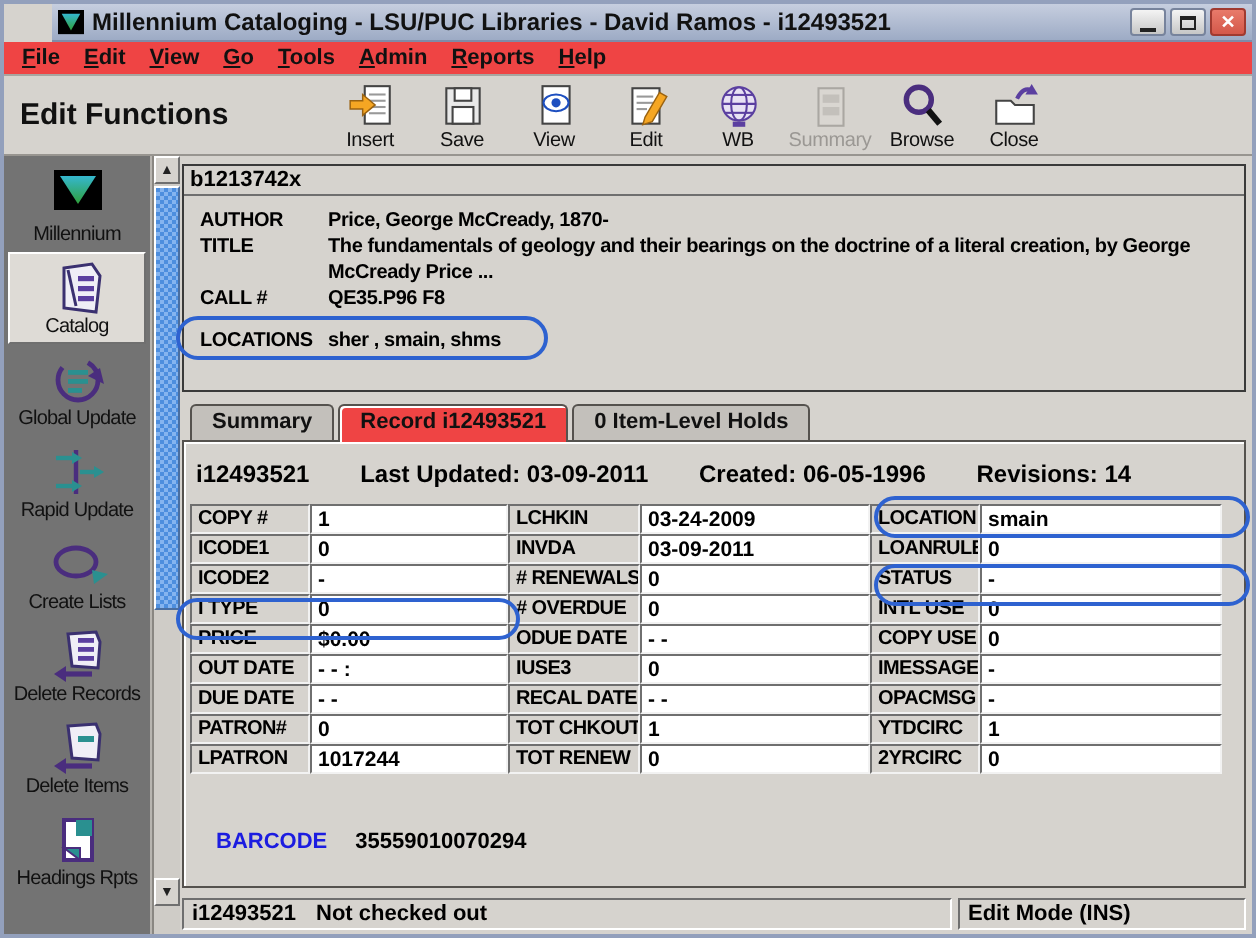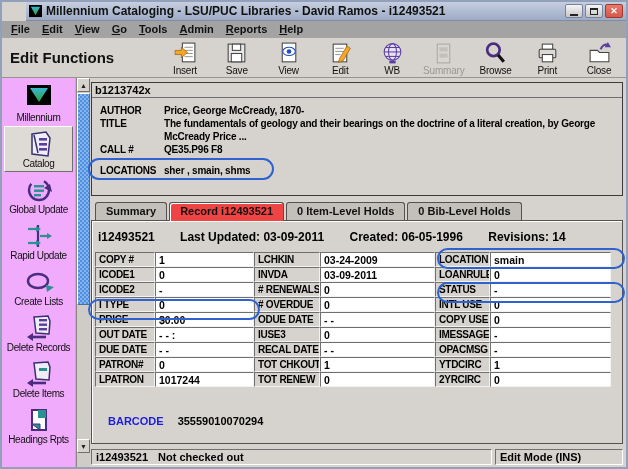--- a/index.html
+++ b/index.html
@@ -29,44 +29,44 @@
     display:flex; align-items:center; justify-content:center;
     font-size:9px; line-height:1; color:#222; font-weight:bold;
   }
   .wbtn.close { background: linear-gradient(#e87a6a, var(--closebtn, #d4584a)); color:#fff; border-color:#a03a30; }
   .glyph-min { width:8px; height:2px; background:#222; margin-top:7px; }
   .glyph-max { width:8px; height:7px; border:1px solid #222; border-top-width:2px; }
   
   .menubar {
     position:absolute; top:19px; left:0; right:0; height:17px;
     display:flex; align-items:center; padding-left:3px;
-    border-bottom:1px solid #a8a5a0; background:#a3a3a3;
+    border-bottom:1px solid #a8a5a0; background:#ef4444;
   }
   .menu-item {
     display:inline-block; padding:1px 6px; font-size:11px; font-weight:bold; color:#111;
   }
   .menu-item::first-letter { text-decoration: underline; }
   
   .toolbar {
     position:absolute; top:36px; left:0; right:0; height:40px;
     background:#d6d3ce; border-bottom:1px solid #989590;
   }
   .toolbar-title { position:absolute; left:8px; top:11px; font-size:15px; font-weight:bold; color:#111; }
   .toolbar-buttons {
     position:absolute; left:160px; right:4px; top:1px; bottom:1px;
-    display:flex; justify-content:space-between;
+    display:flex; justify-content:flex-start;
   }
   .tbtn { width:46px; display:flex; flex-direction:column; align-items:center; justify-content:flex-start; padding-top:2px; }
   .tbtn svg { width:25px; height:25px; }
   .tbtn .tlabel { font-size:10px; color:#111; margin-top:-1px; letter-spacing:-0.2px; }
   .tbtn.disabled .tlabel { color:#9b9894; }
   
   .sidebar {
     position:absolute; left:0; top:76px; bottom:0; width:74px;
-    background:#f0abfc; border-right:1px solid #b8b5b0; padding-top:2px;
+    background:#737373; border-right:1px solid #b8b5b0; padding-top:2px;
   }
   .side-item {
     height:46px; display:flex; flex-direction:column; align-items:center; justify-content:center;
     margin:0 2px;
   }
   .side-item svg { width:30px; height:28px; }
   .side-label { font-size:10px; letter-spacing:-0.4px; color:#111; white-space:nowrap; }
   .side-item.selected {
     background:#dedbd6; border:1px solid; border-color:#fff #6f6f6f #6f6f6f #fff;
   }
@@ -134,21 +134,21 @@
   .barcode-label { color: var(--barcode, #1c1ce0); margin-right:14px; }
   
   .statusbar { position:absolute; left:1px; right:3px; bottom:2px; height:16px; display:flex; gap:3px; }
   .status-left, .status-right {
     border:1px solid; border-color:#6f6f6f #fff #fff #6f6f6f;
     background:#d6d3ce; font-size:11px; font-weight:bold;
     display:flex; align-items:center; padding:0 4px; white-space:nowrap; overflow:hidden;
   }
   .status-left { flex:1; }
   .status-left .sid { margin-right:10px; }
-  .status-right { width:128px; }
+  .status-right { width:144px; }
   
   .oval {
     position:absolute; border:2px solid var(--ann, #2e62d0); border-radius:11px;
     pointer-events:none; z-index:40; background:transparent;
   }
   #oval-locations { left:86px; top:156px; width:186px; height:22px; }
   #oval-itype     { left:86px; top:297px; width:172px; height:21px; }
   #oval-location  { left:435px; top:246px; width:188px; height:21px; }
   #oval-status    { left:435px; top:280px; width:188px; height:21px; }
 </style>
@@ -256,28 +256,20 @@
       </div>
       <div class="tbtn">
         <svg viewBox="0 0 24 24">
           <circle cx="10" cy="8.5" r="6" fill="none" stroke="#4a2d7e" stroke-width="2.6"></circle>
           <line x1="14.5" y1="13.5" x2="20" y2="20" stroke="#111" stroke-width="3"></line>
         </svg>
         <span class="tlabel">Browse</span>
       </div>
       <div class="tbtn">
         <svg viewBox="0 0 24 24">
-          <rect x="7" y="3" width="10" height="5" fill="#fff" stroke="#444"></rect>
-          <rect x="4" y="8" width="16" height="8" rx="1" fill="#dcd9d4" stroke="#444"></rect>
-          <rect x="7" y="13" width="10" height="7" fill="#fff" stroke="#444"></rect>
-        </svg>
-        <span class="tlabel">Print</span>
-      </div>
-      <div class="tbtn">
-        <svg viewBox="0 0 24 24">
           <path d="M3 9 h7 l2 2 h9 V20 H3 z" fill="#fff" stroke="#444"></path>
           <path d="M13 8 q3 -6 7 -4" fill="none" stroke="#5b3fa0" stroke-width="2"></path>
           <polygon points="20,1 23,6 17,6" fill="#5b3fa0"></polygon>
         </svg>
         <span class="tlabel">Close</span>
       </div>
     </div>
   </div>
 
   <div class="sidebar">
@@ -391,21 +383,20 @@
           <span class="bv">sher , smain, shms</span>
         </div>
       </div>
     </div>
 
     <div class="tab-panel">
       <div class="tabs">
         <div class="tab">Summary</div>
         <div class="tab active">Record i12493521</div>
         <div class="tab">0 Item-Level Holds</div>
-        <div class="tab">0 Bib-Level Holds</div>
       </div>
       <div class="tab-content">
         <div class="record-info">
           <span>i12493521</span>
           <span>Last Updated: 03-09-2011</span>
           <span>Created: 06-05-1996</span>
           <span>Revisions: 14</span>
         </div>
 
         <div class="fields-grid">

